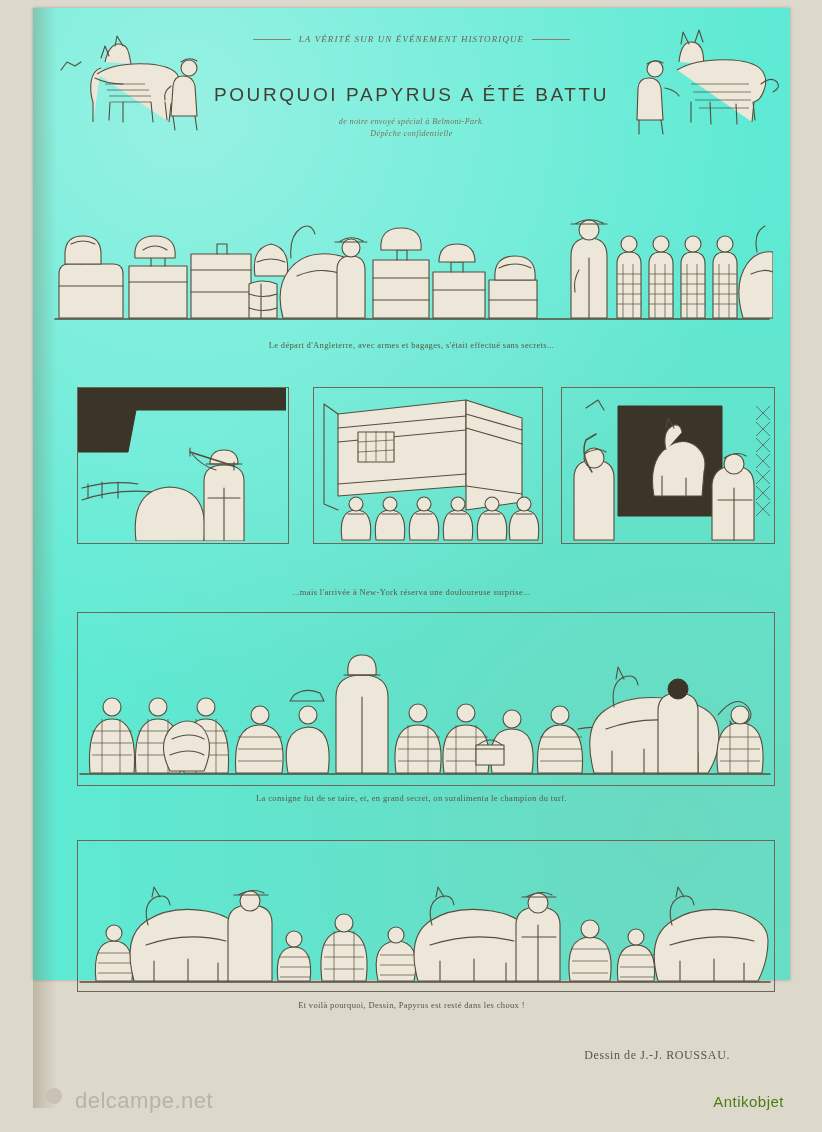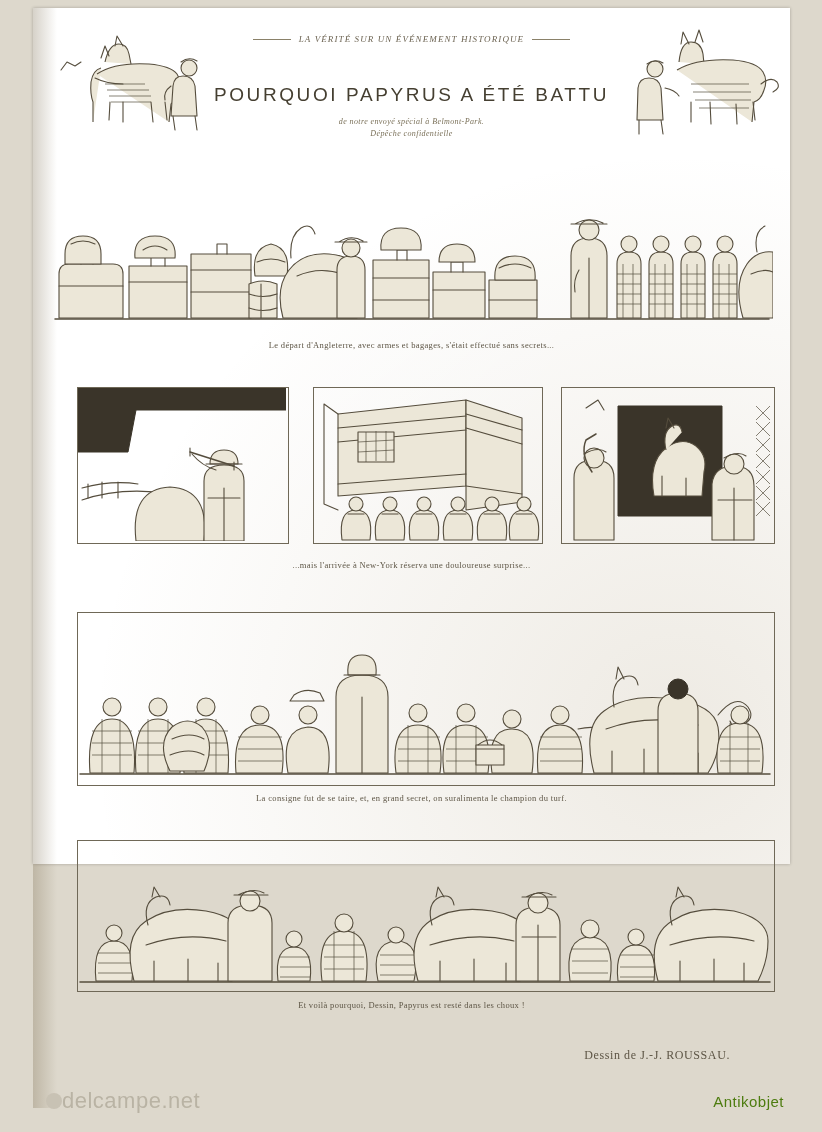--- a/index.html
+++ b/index.html
@@ -5,22 +5,22 @@
   html,body{margin:0;padding:0;}
   body{
     width:822px;height:1132px;
     background:#ddd8cc;
     font-family:"Liberation Serif", serif;
     overflow:hidden;
   }
   .page{
     position:absolute;
     left:33px;top:8px;
-    width:757px;height:856px;
-    background:#ffffff;
+    width:757px;height:972px;
+    background:#5eead4;
     box-shadow:0 0 3px rgba(0,0,0,.25);
   }
   
   .page:before{
     content:"";position:absolute;inset:0;
     background:
       radial-gradient(circle at 20% 10%, rgba(255,255,255,.35), rgba(0,0,0,0) 55%),
       radial-gradient(circle at 85% 85%, rgba(160,140,100,.18), rgba(0,0,0,0) 60%);
     pointer-events:none;
   }
@@ -86,21 +86,21 @@
   .s2{fill:none;stroke:#554d3d;stroke-width:1.5;stroke-linecap:round;stroke-linejoin:round;}
   .fillp{fill:#ece7d8;stroke:#554d3d;stroke-width:1.1;stroke-linejoin:round;}
   .dark{fill:#3a3429;stroke:#3a3429;}
   .hatch{stroke:#554d3d;stroke-width:.7;fill:none;}
 
   
   .wm-left{
     position:absolute;left:46px;bottom:18px;
     font-family:"Liberation Sans", sans-serif;
     font-size:22px;color:#b9b3a4;letter-spacing:.5px;
-    display:flex;align-items:center;gap:0;
+    display:flex;gap:13px;
   }
   .wm-left .dot{
     width:16px;height:16px;border-radius:50%;
     background:#c8c2b4;display:inline-block;
   }
   .wm-right{
     position:absolute;right:38px;bottom:22px;
     font-family:"Liberation Sans", sans-serif;
     font-size:15px;color:#4d7c0f;letter-spacing:.5px;
   }
@@ -290,21 +290,21 @@
       <path class="fillp" d="M150 152 l0 -56 q2 -18 22 -18 q20 0 20 20 l0 54z"></path>
       <circle class="fillp" cx="172" cy="76" r="10"></circle>
       <path class="s" d="M162 70 q14 -8 22 -2"></path>
       <path class="s" d="M172 100 l0 52 M156 112 l34 0"></path>
 
       <path class="hatch" d="M194 18 l14 14 M194 34 l14 14 M194 50 l14 14 M194 66 l14 14 M194 82 l14 14 M194 98 l14 14 M194 114 l14 14"></path>
       <path class="hatch" d="M208 18 l-14 14 M208 34 l-14 14 M208 50 l-14 14 M208 66 l-14 14 M208 82 l-14 14 M208 98 l-14 14 M208 114 l-14 14"></path>
     </svg>
   </div>
 
-  <div class="caption" style="top:552px;">...mais l'arrivée à New-York réserva une douloureuse surprise...</div>
+  <div class="caption" style="top:579px;">...mais l'arrivée à New-York réserva une douloureuse surprise...</div>
 
   <div class="panel" style="left:44px;top:604px;width:696px;height:172px;">
     <svg width="694" height="170" viewBox="0 0 694 170">
 
       <g>
         <path class="fillp" d="M12 160 q-4 -54 22 -54 q26 0 22 54z"></path>
         <circle class="fillp" cx="34" cy="94" r="9"></circle>
         <path class="hatch" d="M14 118 l40 0 M14 130 l40 0 M14 142 l40 0 M24 106 l0 54 M42 106 l0 54"></path>
         <path class="fillp" d="M58 160 q-4 -54 22 -54 q26 0 22 54z"></path>
         <circle class="fillp" cx="80" cy="94" r="9"></circle>

